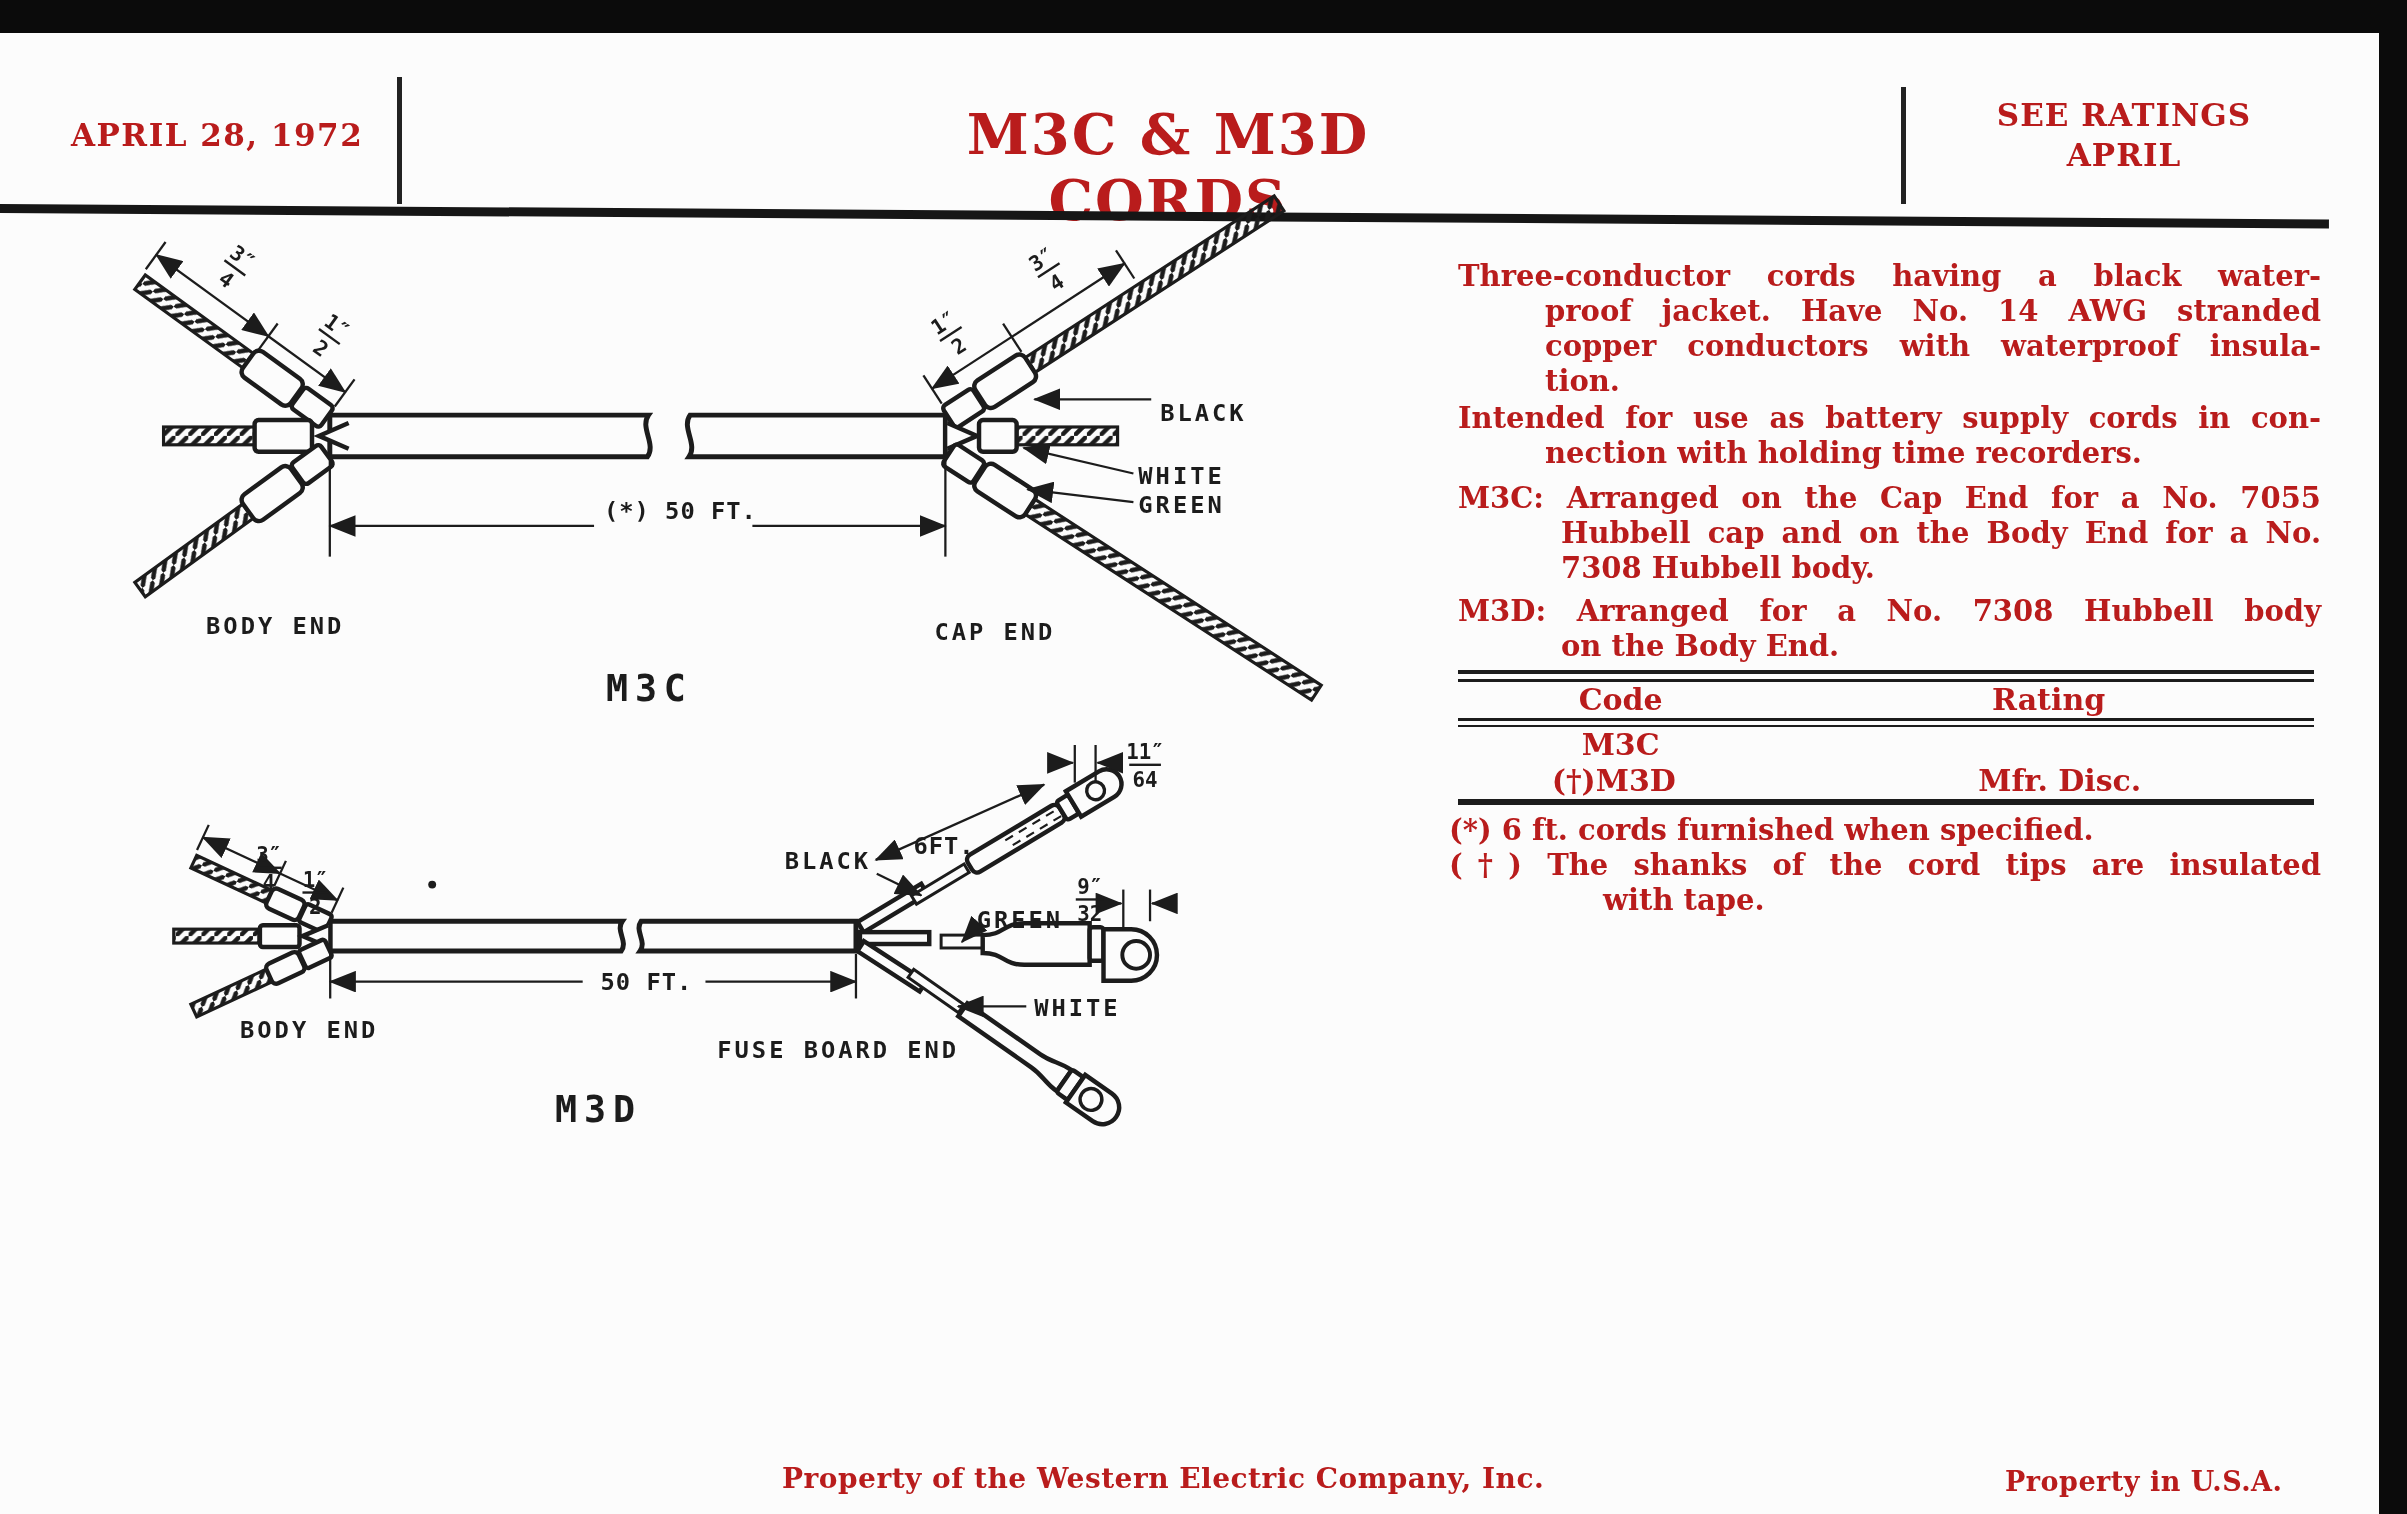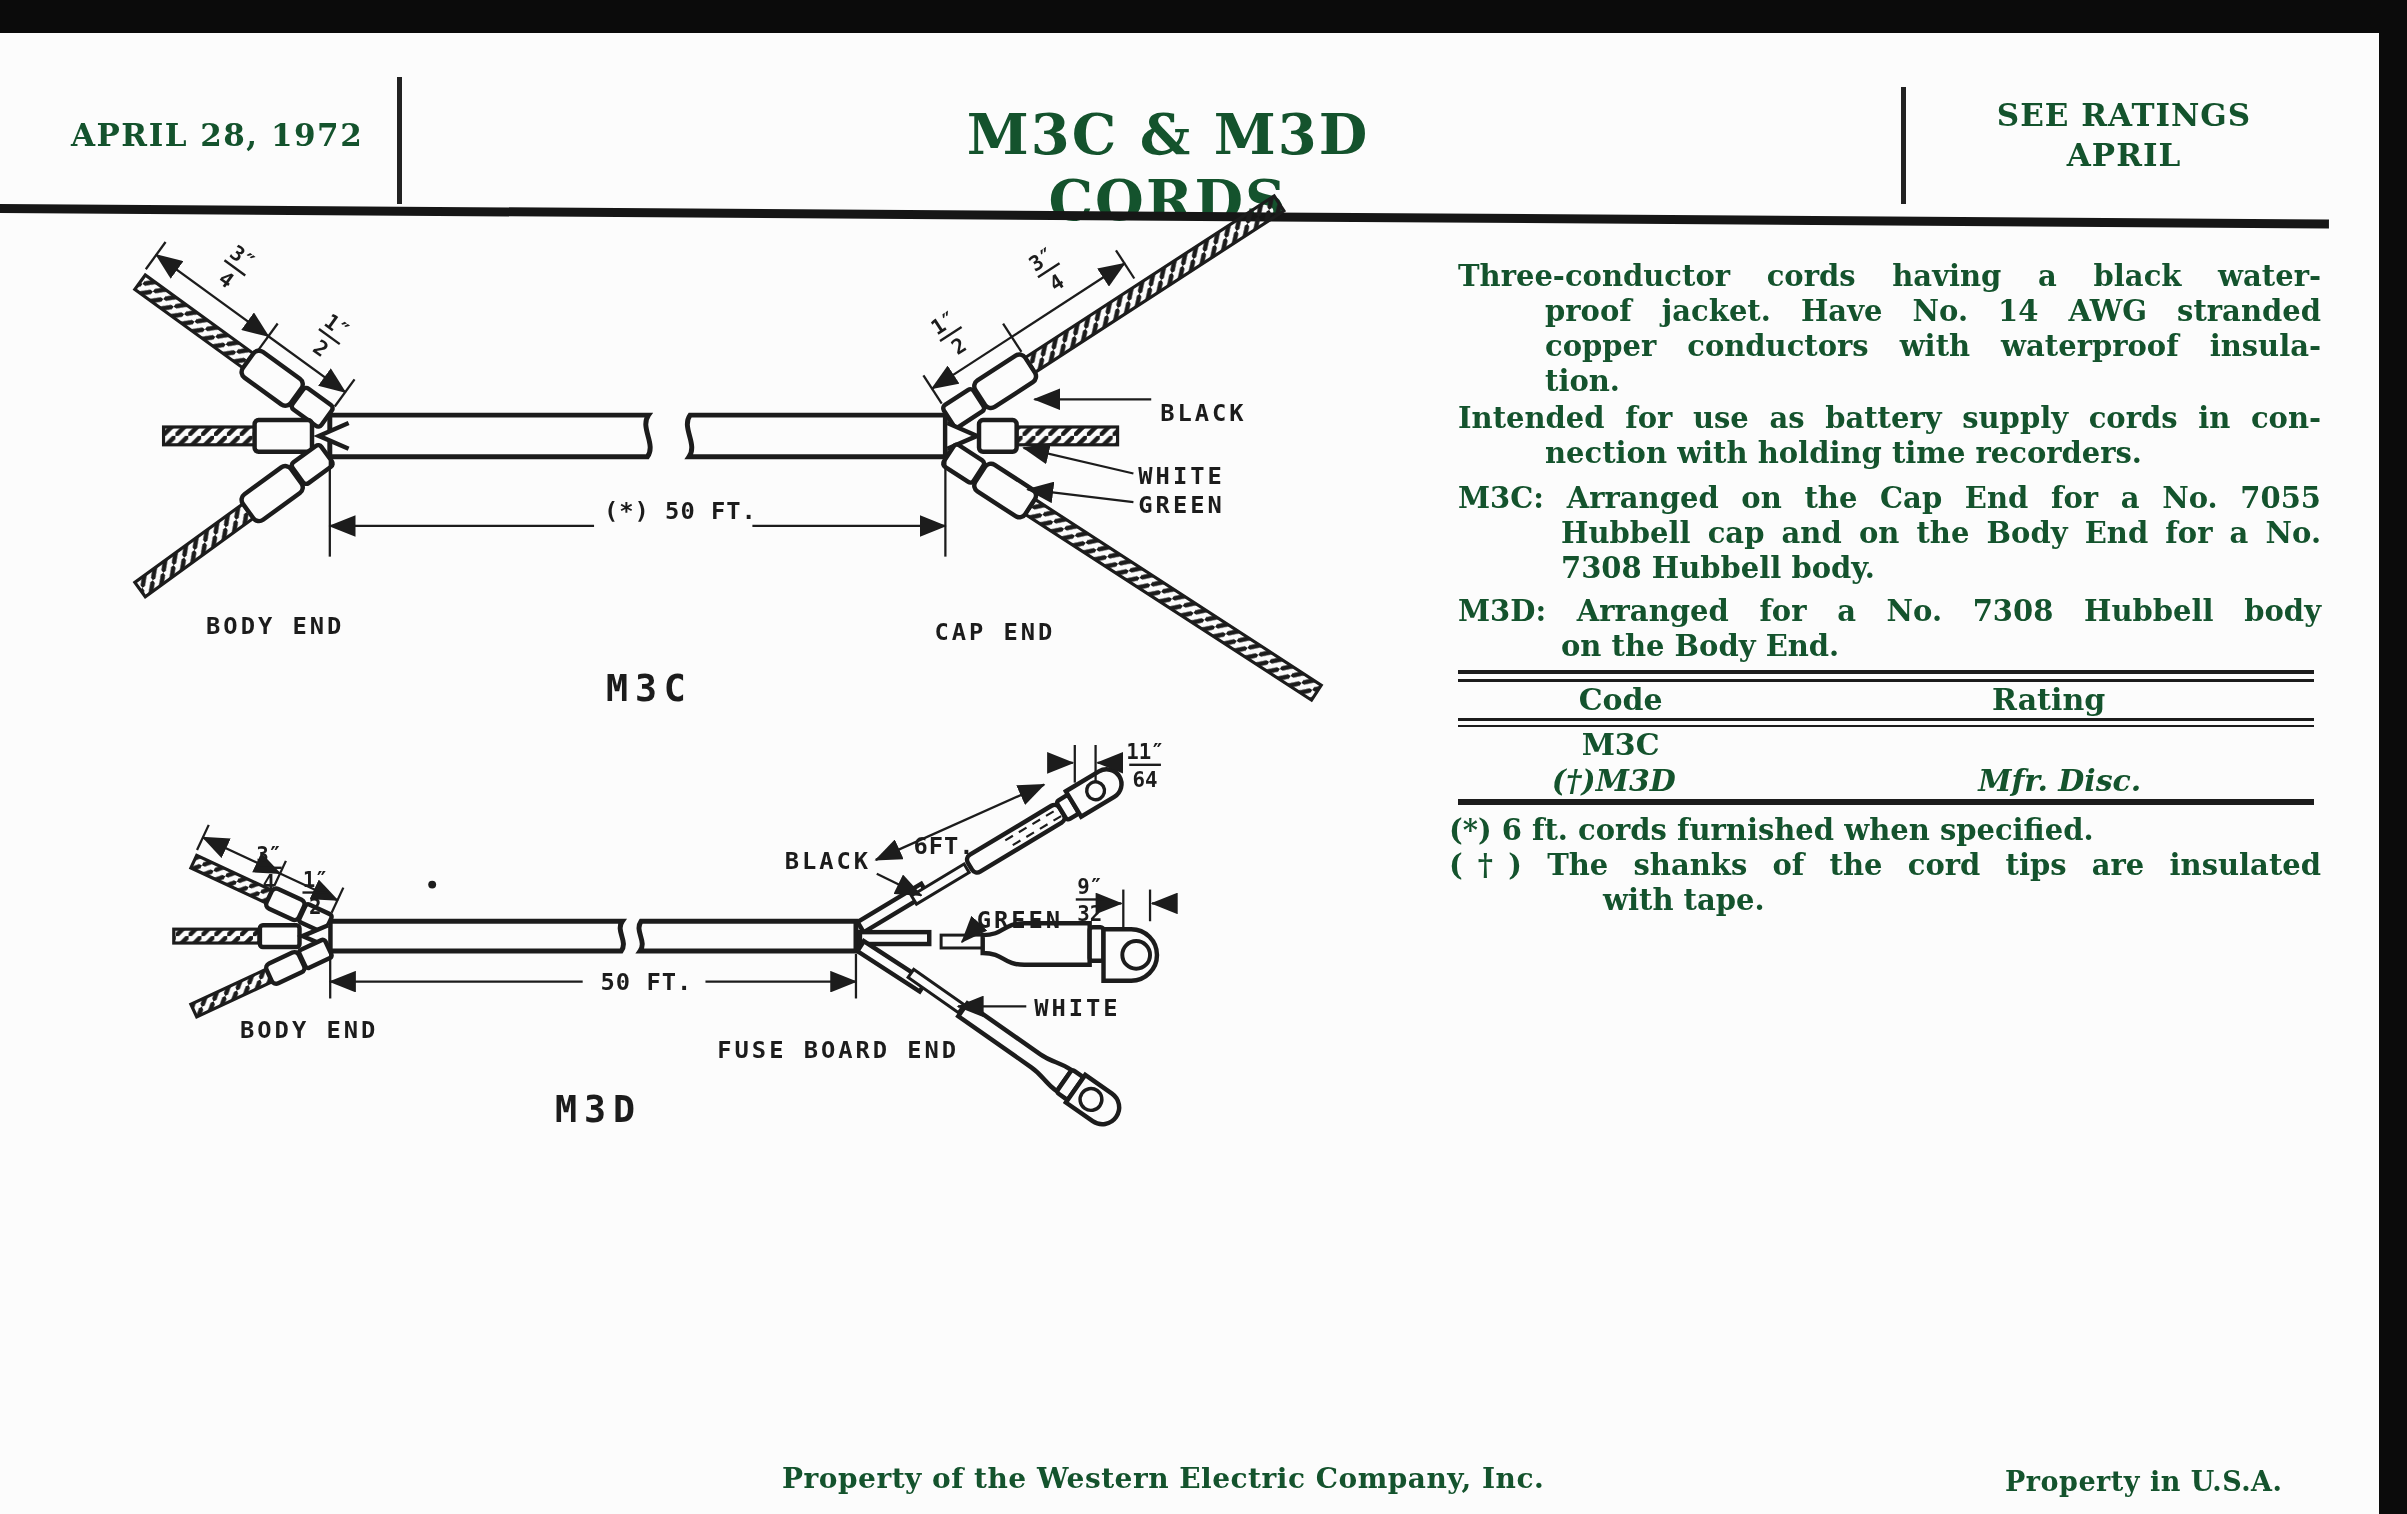--- a/index.html
+++ b/index.html
@@ -1,17 +1,17 @@
 <!DOCTYPE html>
 <html><head>
 <meta charset="utf-8">
 <style>
   html,body{margin:0;padding:0;background:#000;}
   #page{position:relative;width:2408px;height:1515px;background:#fcfcfc;overflow:hidden;
-        font-family:"DejaVu Serif",serif;color:#14532d;}
+        font-family:"DejaVu Serif",serif;color:#b91c1c;}
   
   .scan-bar-top{position:absolute;left:0;top:0;width:2408px;height:33px;background:#0b0b0b;}
   .scan-bar-right{position:absolute;left:2379px;top:0;width:29px;height:1515px;background:#0b0b0b;}
 
   
   .date{position:absolute;left:71px;top:117px;font-size:31px;font-weight:700;letter-spacing:1.5px;}
   .title{position:absolute;left:871px;top:101px;width:594px;text-align:center;
          font-size:56px;font-weight:700;letter-spacing:2px;}
   .ratings-note{position:absolute;left:1916px;top:95px;width:416px;text-align:center;
          font-size:31px;font-weight:700;line-height:40px;letter-spacing:1px;}
@@ -30,21 +30,21 @@
   .mt2{margin-top:2px;} .mt10{margin-top:10px;} .mt8{margin-top:8px;}
 
   
   .rtable{margin-top:6px;margin-left:9px;width:856px;}
   .rule-dbl{height:5px;border-top:4px solid #1c1c1c;border-bottom:3px solid #1c1c1c;}
   .rule-dbl2{height:4px;border-top:3px solid #1c1c1c;border-bottom:2px solid #1c1c1c;}
   .rule-heavy{height:6px;background:#1c1c1c;}
   .trow{display:flex;height:36px;line-height:36px;font-size:30px;font-weight:700;}
   .tc-code{width:38%;text-align:center;}
   .tc-rating{width:62%;text-align:center;}
-  .it{font-style:italic;gap:36px;}
+  .it{gap:36px;}
 
   
   .fnotes{margin-top:8px;font-size:29px;font-weight:700;}
   .fnotes .ln{height:35px;line-height:35px;}
   .fn-ind{padding-left:154px;}
 
   
   .footer-left{position:absolute;left:782px;top:1462px;font-size:28px;font-weight:700;letter-spacing:0.5px;}
   .footer-right{position:absolute;left:2005px;top:1466px;font-size:27px;font-weight:700;letter-spacing:0.5px;}
 

